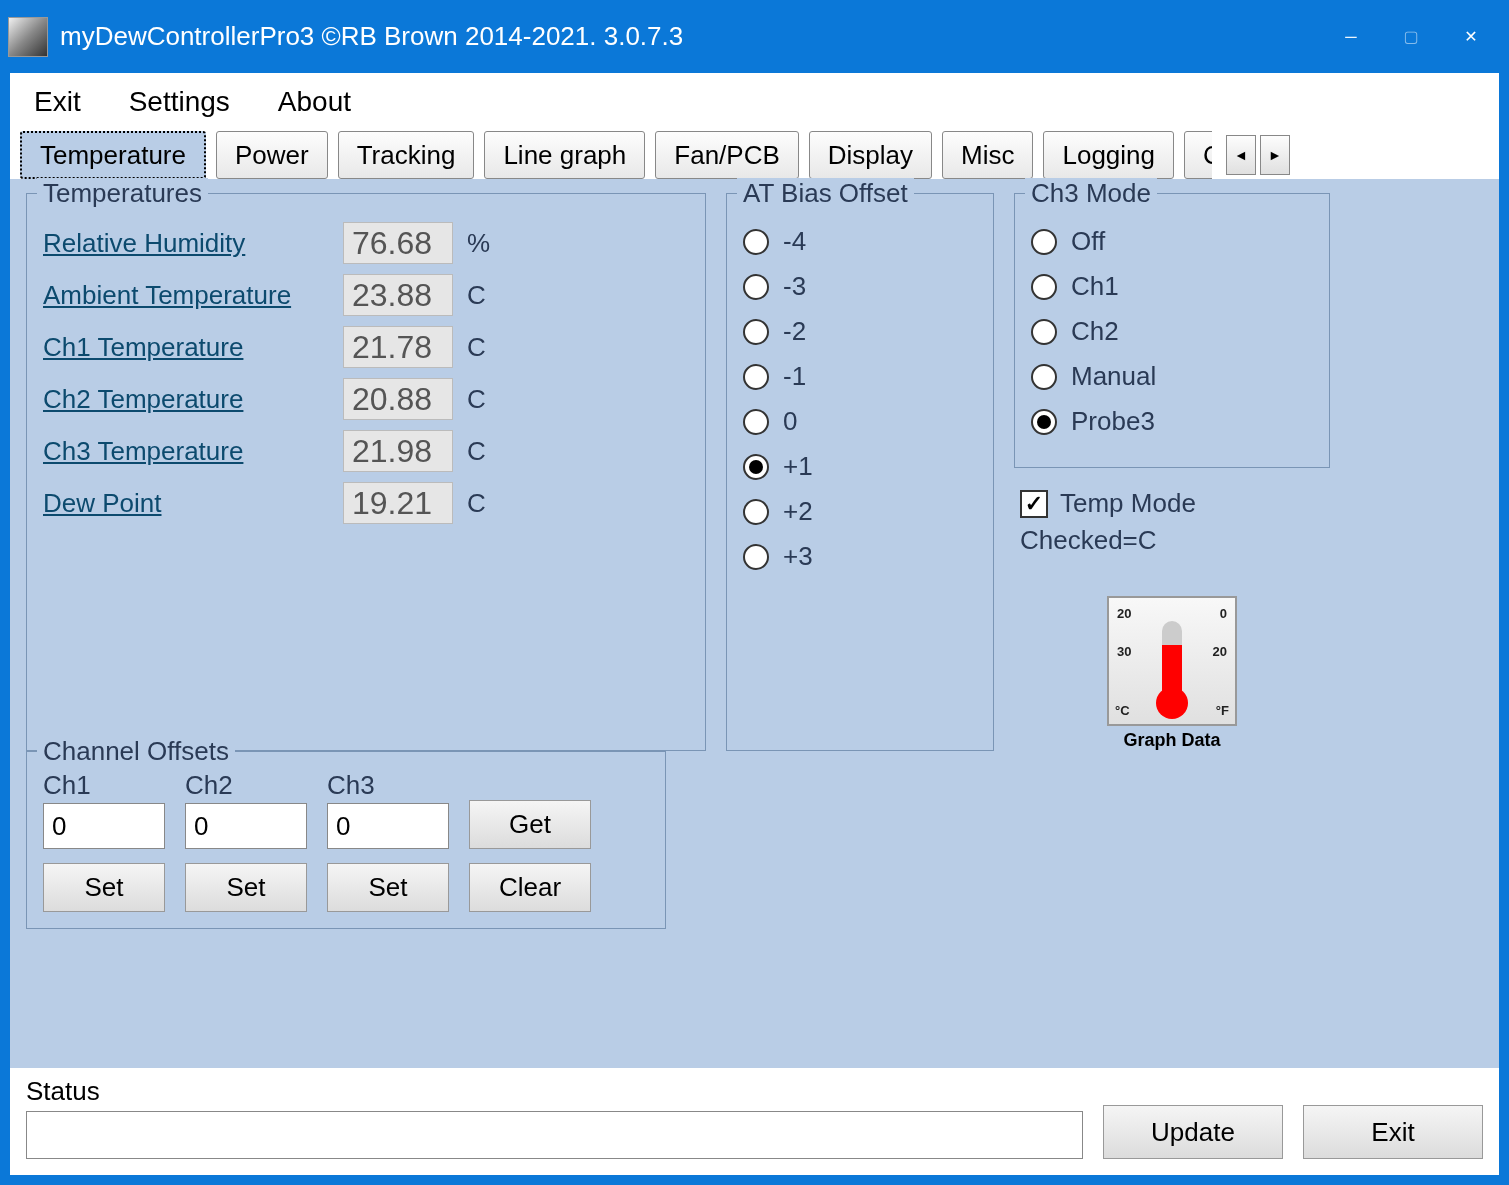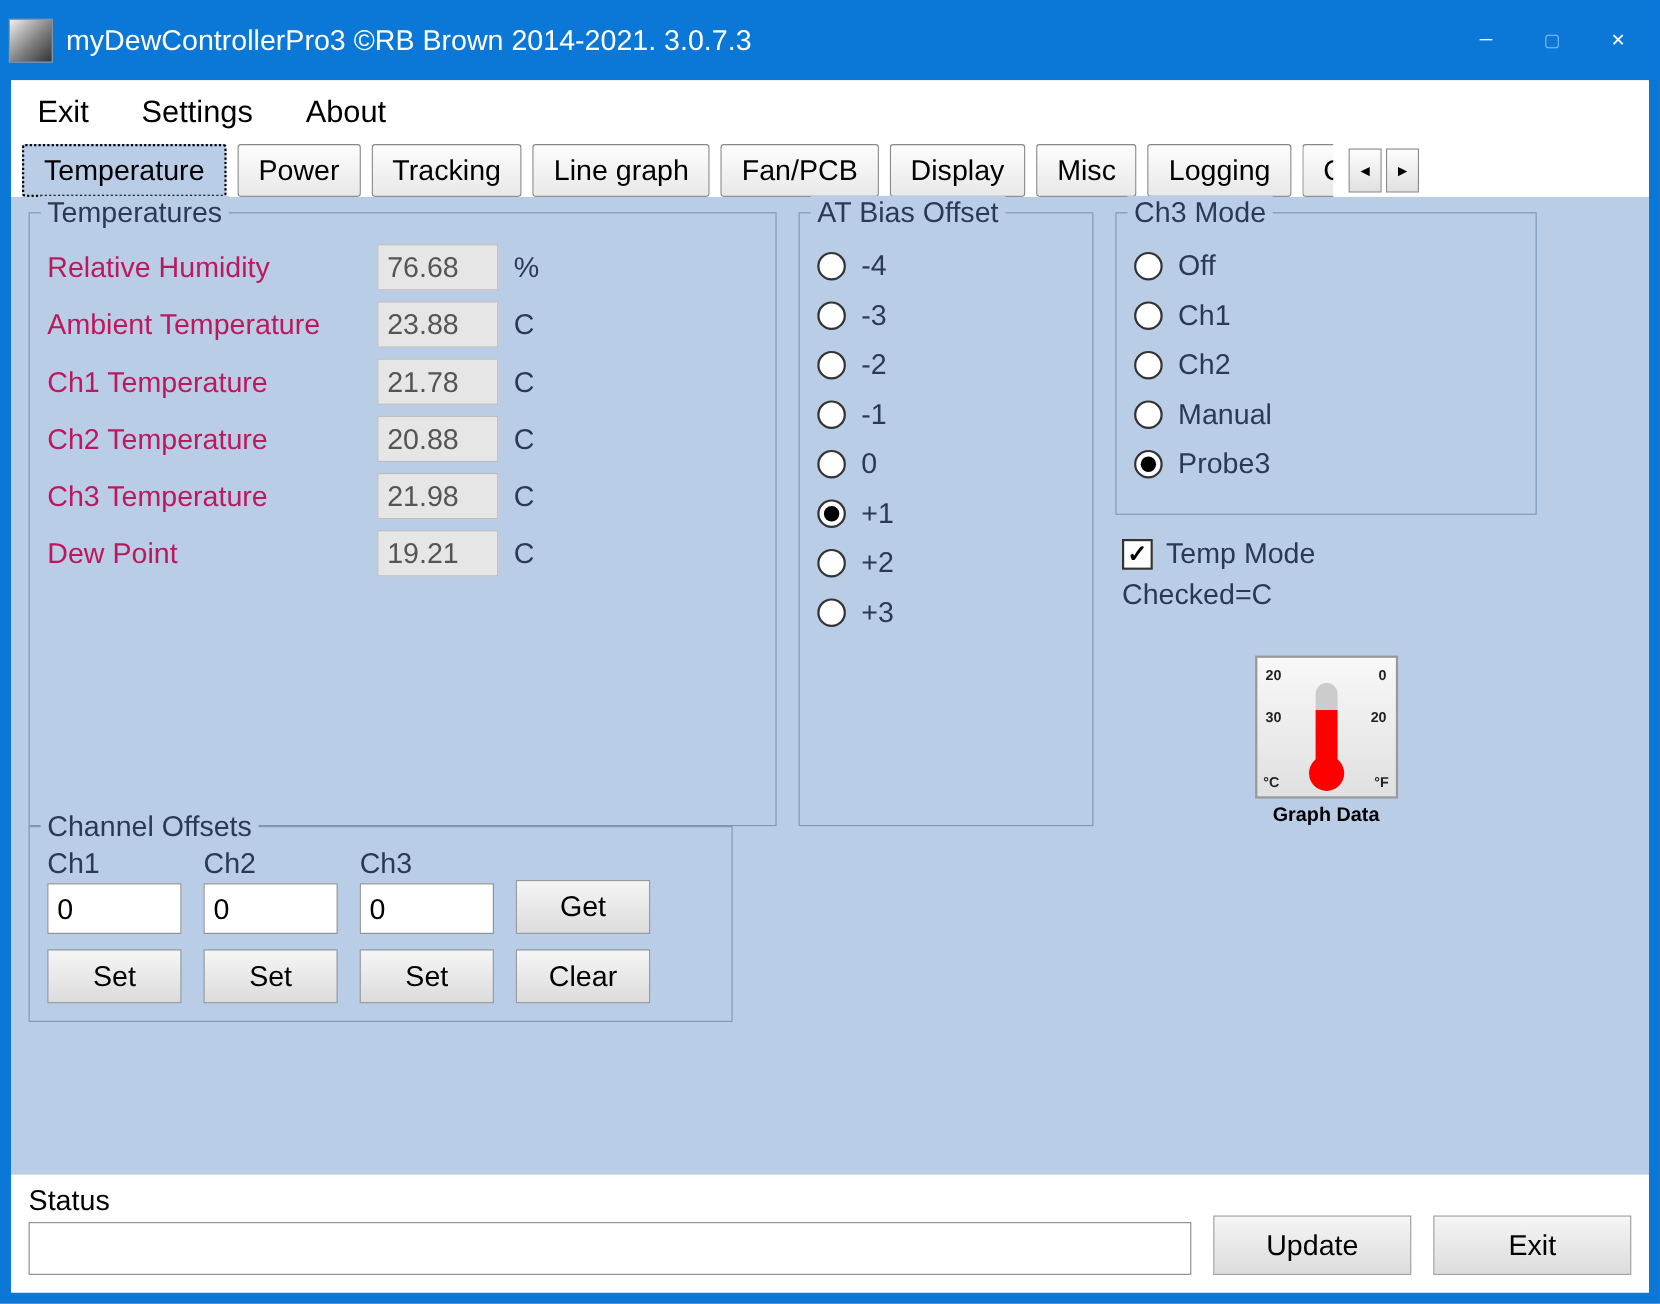--- a/index.html
+++ b/index.html
@@ -17,34 +17,34 @@
 .tab { background: linear-gradient(#fdfdfd, #e8e8e8); border: 1px solid #888; border-radius: 3px; padding: 6px 18px; font-size: 26px; cursor: pointer; height: 48px; display: flex; align-items: center; }
 .tab.active { background: #b9cde6; border: 2px dotted #000; }
 .tab-scrollers { display: flex; gap: 4px; align-items: center; margin-left: 4px; }
 .tab-scroll-btn { width: 30px; height: 40px; background: linear-gradient(#fdfdfd, #e0e0e0); border: 1px solid #888; display: flex; align-items: center; justify-content: center; font-size: 14px; cursor: pointer; }
 .tab-content { flex: 1; background: #b9cde6; padding: 14px 16px; display: flex; flex-direction: column; gap: 0; }
 .row1 { display: flex; gap: 20px; }
 .fieldset { border: 1px solid #7a95b5; position: relative; padding: 18px 16px 16px 16px; }
 .fieldset-legend { position: absolute; top: -16px; left: 10px; background: #b9cde6; padding: 0 6px; font-size: 26px; color: #2a3a55; }
 .temps { width: 680px; }
 .temp-row { display: flex; align-items: center; margin: 10px 0; }
-.temp-label { width: 300px; font-size: 26px; color: #be185d; }
-.temp-value { width: 110px; height: 42px; background: #e6e6e6; border: 1px solid #bbb; display: flex; align-items: center; padding: 0 8px; font-size: 26px; color: #555; }
+.temp-label { width: 300px; font-size: 26px; color: #0c4a6e; text-decoration: underline; }
+.temp-value { width: 110px; height: 42px; background: #e6e6e6; border: 1px solid #bbb; display: flex; align-items: center; padding: 0 8px; font-size: 32px; color: #555; }
 .temp-unit { margin-left: 14px; font-size: 26px; color: #2a3a55; }
 .new-label-row { display: flex; align-items: flex-end; gap: 10px; margin-top: 6px; }
 .new-label-col { display: flex; flex-direction: column; }
 .new-label-text { font-size: 26px; color: #2a3a55; margin-bottom: 4px; }
 .new-label-input { width: 380px; height: 44px; background: #e6e6e6; border: 1px solid #bbb; }
 .btn { background: linear-gradient(#f5f5f5, #dcdcdc); border: 1px solid #999; padding: 8px 22px; font-size: 26px; cursor: pointer; }
 .atbias { width: 268px; }
 .radio-row { display: flex; align-items: center; margin: 14px 0; gap: 14px; }
 .radio { width: 26px; height: 26px; border: 2px solid #333; border-radius: 50%; background: white; display: flex; align-items: center; justify-content: center; cursor: pointer; flex-shrink: 0; }
 .radio.checked::after { content: ''; width: 14px; height: 14px; background: #000; border-radius: 50%; }
 .radio-label { font-size: 26px; color: #2a3a55; }
-.ch3mode { width: 383px; }
+.ch3mode { width: 316px; }
 .right-col { display: flex; flex-direction: column; }
 .checkbox-row { display: flex; align-items: center; gap: 12px; margin-top: 20px; margin-left: 6px; }
 .checkbox { width: 28px; height: 28px; border: 2px solid #333; background: white; display: flex; align-items: center; justify-content: center; cursor: pointer; font-size: 22px; }
 .checkbox.checked::after { content: '✓'; font-weight: bold; }
 .checked-label { font-size: 26px; color: #2a3a55; margin-left: 6px; margin-top: 6px; }
 .graph-data { margin-top: 40px; display: flex; flex-direction: column; align-items: center; }
 .thermo-img { width: 130px; height: 130px; background: linear-gradient(#f8f8f8, #e0e0e0); border: 2px solid #999; position: relative; display:flex; align-items:center; justify-content:center; }
 .thermo-bulb { width: 20px; height: 80px; background: linear-gradient(to bottom, #ccc 0%, #ccc 30%, red 30%, red 100%); border-radius: 10px 10px 0 0; position: relative; }
 .thermo-bulb::after { content: ''; position: absolute; bottom: -18px; left: -6px; width: 32px; height: 32px; background: red; border-radius: 50%; }
 .thermo-tick { position: absolute; font-size: 13px; color: #222; font-weight: bold;}

